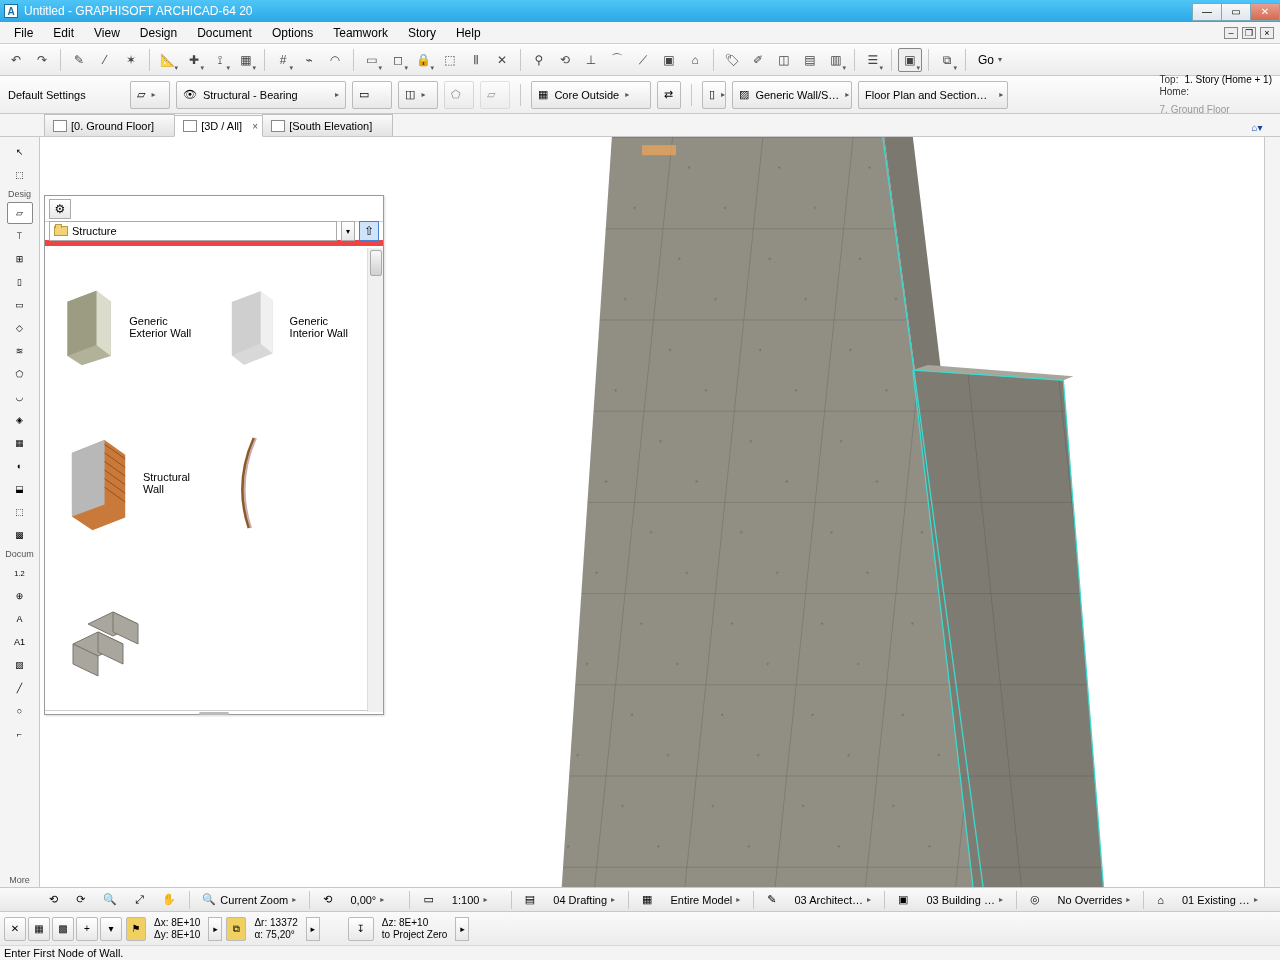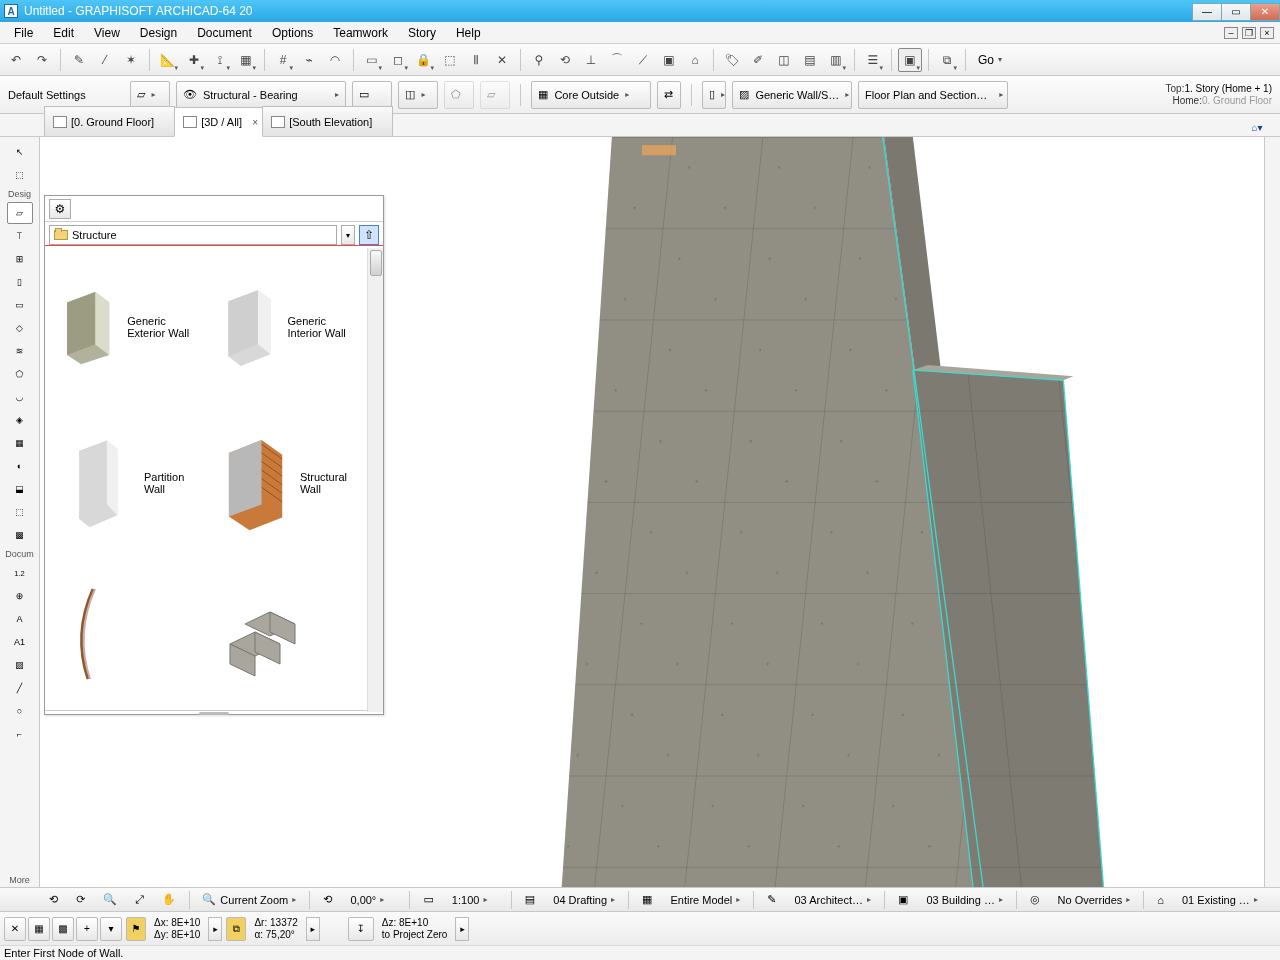--- a/index.html
+++ b/index.html
@@ -24,48 +24,48 @@
 .tbtn { width: 24px; height: 24px; border: 1px solid transparent; display: flex; align-items: center; justify-content: center; border-radius:2px; color:#444; position:relative;}
 .tbtn.split::after { content:"▾"; font-size:7px; position:absolute; bottom:-1px; right:1px; color:#555;}
 .tsep { width: 1px; height: 22px; background: #c8c8c8; margin: 0 4px; }
 .go-combo { display:flex; align-items:center; gap:4px; padding:0 6px;text-align:center;}
 
 
 .optbar { height: 38px; background: linear-gradient(#fdfdfd,#efefef); border-bottom: 1px solid #c8c8c8; display:flex; align-items:center; padding:0 4px; gap:6px; font-size:11px;}
 .optbar .seg { height: 28px; border: 1px solid #bbb; background: linear-gradient(#fff,#e8e8e8); display:flex; align-items:center; padding:0 6px; border-radius:2px; gap:6px; white-space:nowrap; }
 .optbar .seg .arr { font-size:8px; color:#555;}
 .optbar .right { margin-left:auto; display:flex; flex-direction:column; font-size:10px; line-height:12px; padding-right:4px;}
-.optbar .rightrow { display:flex; justify-content:flex-end;}
+.optbar .rightrow { display:flex; gap:6px; justify-content:flex-end;}
 .optbar .rightrow .lab { color:#333;}
 .optbar .rightrow .val { }
-.optbar .rightrow.dim { color:#999;}
+.optbar .rightrow.dim { color:#999;flex-direction:column;}
 
 
 .tabrow { height: 23px; background: #f4f4f4; border-bottom: 1px solid #c8c8c8; display:flex; align-items:flex-end; padding-left:44px; padding-right:8px;}
-.tab { height:30px; border:1px solid #c0c0c0; border-bottom:none; padding:0 20px 0 8px; display:flex; align-items:center; gap:4px; background:linear-gradient(#fafafa,#e3e3e3); margin-right:-1px; font-size:11px; position:relative;}
+.tab { height:22px; border:1px solid #c0c0c0; border-bottom:none; padding:0 20px 0 8px; display:flex; align-items:center; gap:4px; background:linear-gradient(#fafafa,#e3e3e3); margin-right:-1px; font-size:11px; position:relative;}
 .tab.active { background:#fff; border-bottom:1px solid #fff; position:relative; top:1px;}
 .tab .tico { width:14px; height:12px; border:1px solid #888; display:inline-block; background:#fff;}
 .tab .close { position:absolute; right:4px; font-size:10px; color:#555;}
 .tabrow .spacer { flex:1; }
 .tabrow .extra { width:30px; height:18px; display:flex; align-items:center; justify-content:center; gap:2px; font-size:10px; color:#14a;}
 
 
 .main { display:flex; height: calc(100% - 22px - 22px - 32px - 38px - 23px - 24px - 34px - 15px); }
 .leftcol { width:40px; background:#f4f4f4; border-right:1px solid #c8c8c8; display:flex; flex-direction:column; align-items:center; padding-top:4px; gap:1px; font-size:9px; overflow:hidden;}
 .leftcol .tooltab { width:30px; text-align:center; color:#555; padding:2px 0; }
 .leftcol .lbtn { width:26px; height:22px; display:flex; align-items:center; justify-content:center; border-radius:2px;}
 
 .center { flex:1; display:flex; position:relative; }
 
 
 .favpanel { width:340px; border:1px solid #9a9a9a; background:#fff; margin:0 0 0 4px; display:flex; flex-direction:column; box-shadow:1px 1px 2px rgba(0,0,0,.15); position:absolute; top:58px; left:0; height:520px; z-index:5;}
 .favpanel .favtop { height:26px; border-bottom:1px solid #ccc; display:flex; align-items:center; padding:0 4px; gap:4px;}
 .favpanel .favtop input { flex:1; border:1px solid #aaa; height:20px; padding:0 6px; font-size:11px; font-style:italic; color:#888;}
 .favpanel .favtop .cog { width:22px; height:20px; border:1px solid #aaa; display:flex; align-items:center; justify-content:center; background:linear-gradient(#fff,#e8e8e8);}
-.favpanel .favpath { height:24px; border-bottom:1px solid #ef4444; display:flex; align-items:flex-end; padding:0 4px; gap:4px;}
+.favpanel .favpath { height:24px; border-bottom:6px solid #ef4444; display:flex; align-items:center; padding:0 4px; gap:4px;}
 .favpanel .favpath .pathbox { flex:1; border:1px solid #aaa; height:20px; display:flex; align-items:center; padding:0 4px; gap:4px; font-size:11px;}
 .favpanel .favpath .dd { width:14px; height:20px; border:1px solid #aaa; display:flex;align-items:center; justify-content:center; font-size:8px; background:linear-gradient(#fff,#e8e8e8);}
 .favpanel .favpath .up { width:20px; height:20px; border:1px solid #4a80d0; background:#cfe3fb; display:flex;align-items:center;justify-content:center;}
 .favpanel .favgrid { flex:1; overflow:auto; padding:8px; display:grid; grid-template-columns:repeat(2,1fr); gap:10px 10px; border-right:14px solid transparent; }
 .favpanel .favitem { display:flex; flex-direction:row; align-items:center; font-size:11px; gap:4px;}
 .favpanel .favitem .thumb { width:100px; height:110px; display:flex; align-items:center; justify-content:center;}
 .favpanel .favitem .thumb svg { width:100%; height:100%; }
 .favpanel .favitem.last .thumb { height:100px;}
 .favpanel .scroll { position:absolute; right:0; top:52px; bottom:2px; width:16px; background:#f0f0f0; border-left:1px solid #ddd;}
 .favpanel .scroll .thumbimp { width:12px; height:26px; background:linear-gradient(#f8f8f8,#d0d0d0); border:1px solid #aaa; margin:2px auto; border-radius:2px;}
@@ -196,21 +196,21 @@
       <span style="flex:1"></span>
       <span class="arr">▸</span>
     </div>
   <div class="right">
     <div class="rightrow">
         <span class="lab">Top:</span>
         <span class="val">1. Story (Home + 1)</span>
       </div>
     <div class="rightrow dim">
         <span class="lab">Home:</span>
-        <span class="val">0. Ground Floor</span>
+        <span class="val">7. Ground Floor</span>
       </div>
   </div>
 </div>
 
 <div class="tabrow">
   <div class="tab">
       <span class="tico"></span>
       <span>[0. Ground Floor]</span>
     </div>
   <div class="tab active">
@@ -327,29 +327,20 @@
                 <polygon points="25,20 65,5 82,18 82,92 42,108 25,95" fill="#d8d8d8"></polygon>
                 <polygon points="65,5 82,18 82,92 65,78" fill="#f0f0f0"></polygon>
                 <polygon points="25,20 65,5 65,78 25,95" fill="#cfcfcf"></polygon>
               </svg>
             </div>
           <span>Generic Interior Wall</span>
         </div>
         <div class="favitem">
           <div class="thumb">
               <svg viewBox="0 0 100 110">
-                <polygon points="30,18 62,6 74,16 74,92 42,106 30,96" fill="#d8d8d8"></polygon>
-                <polygon points="62,6 74,16 74,92 62,80" fill="#f0f0f0"></polygon>
-              </svg>
-            </div>
-          <span>Partition Wall</span>
-        </div>
-        <div class="favitem">
-          <div class="thumb">
-              <svg viewBox="0 0 100 110">
             <polygon points="22,20 60,5 84,22 84,95 46,110 22,94" fill="#c97a3a"></polygon>
             <polygon points="22,20 60,5 60,80 22,94" fill="#b8b8b8"></polygon>
             <g stroke="#8a4a1a" stroke-width="1">
               <line x1="60" y1="10" x2="84" y2="27"></line>
                   <line x1="60" y1="20" x2="84" y2="37"></line>
                   <line x1="60" y1="30" x2="84" y2="47"></line>
               <line x1="60" y1="40" x2="84" y2="57"></line>
                   <line x1="60" y1="50" x2="84" y2="67"></line>
                   <line x1="60" y1="60" x2="84" y2="77"></line>
             </g>

